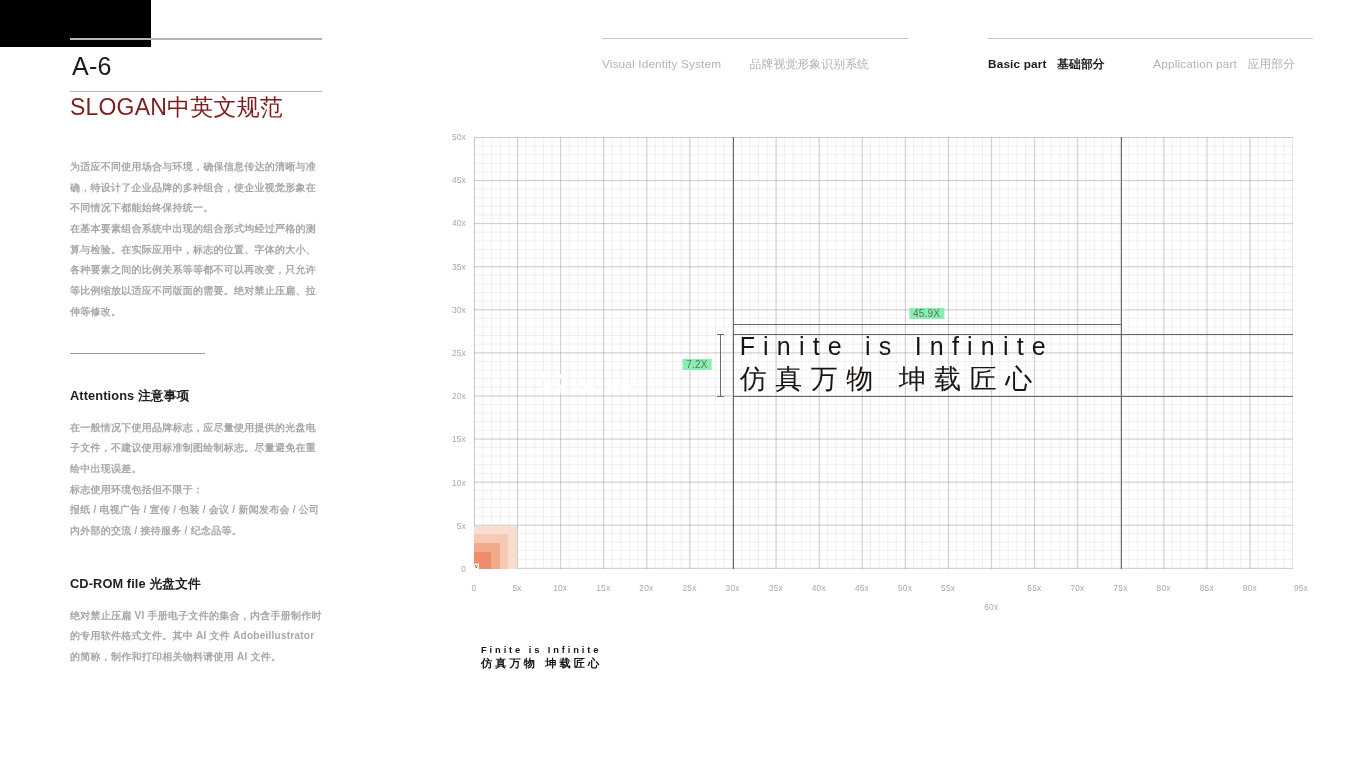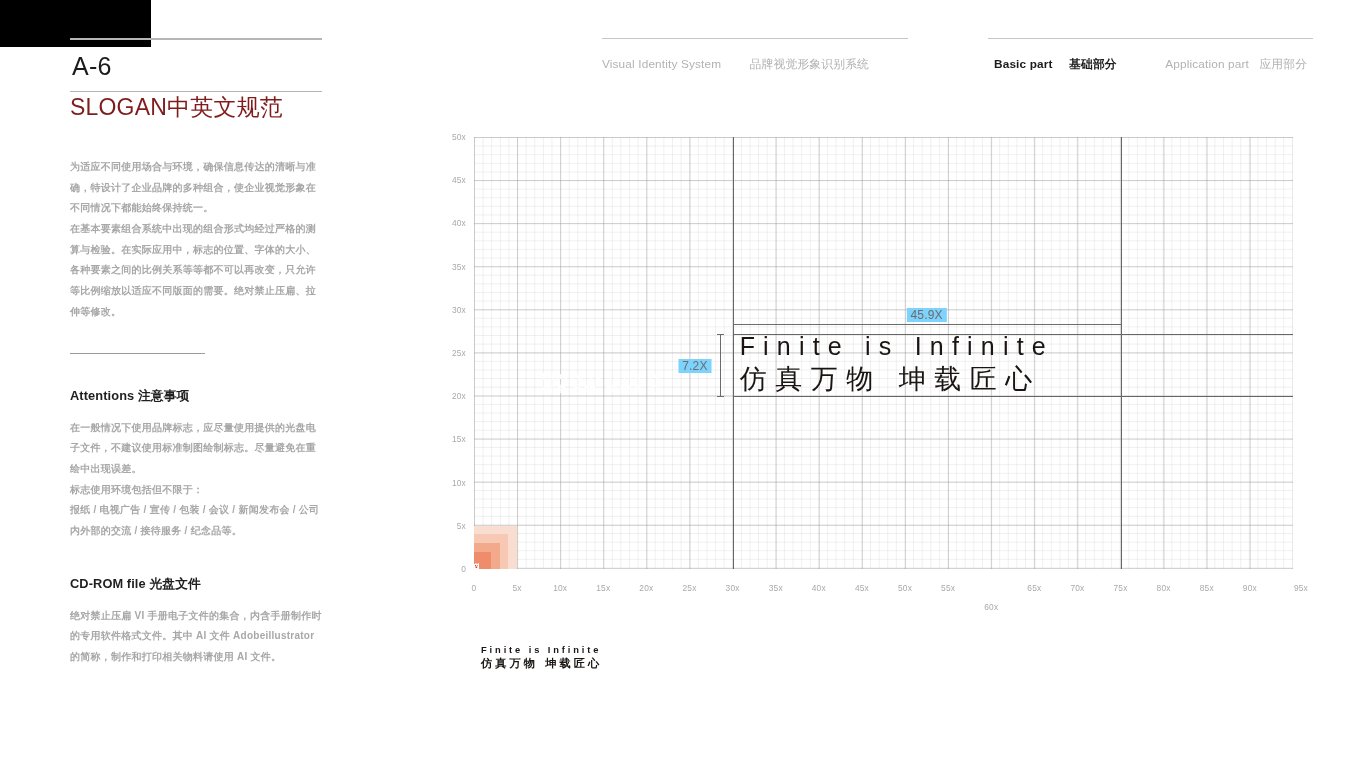--- a/index.html
+++ b/index.html
@@ -39,21 +39,21 @@
     letter-spacing:.25px; font-weight:700;
   }
   .divider{ width:135px; height:1px; background:#9c9c9c; margin:30px 0 0 0; }
 
   
   .hdr-group{ position:absolute; top:38px; }
   .hdr-group .hrule{ height:1px; background:#c6c6c6; }
   .hdr-group .hrow{ margin-top:15px; white-space:nowrap; }
   .hdr-group .hitem{ font-size:11.8px; letter-spacing:.15px; }
   .hdr-muted{ color:#b2b2b2; }
-  .hdr-active{ color:#1c1c1c; font-weight:700;margin-left:6px; }
+  .hdr-active{ color:#1c1c1c; font-weight:700; }
   .gap-l{ margin-left:24px; }
 
   #hdr-vis{ left:602px; width:306px; }
   #hdr-parts{ left:988px; width:325px; }
 
   
   #grid-wrap{
     position:absolute;
     left:474px; top:137px;
     width:819px; height:432px;
@@ -82,22 +82,22 @@
 
   
   .guide-v{ position:absolute; width:1px; background:#666; }
   .guide-h{ position:absolute; height:1px; background:#666; }
 
   
   .dim-line-h{ position:absolute; height:1px; background:#6b6b6b; }
   .dim-line-v{ position:absolute; width:1px; background:#6b6b6b; }
   .dim-cap{ position:absolute; background:#6b6b6b; }
   .dim-text{
-    position:absolute; font-size:12px; color:#6c6c6c;
-    letter-spacing:.2px; white-space:nowrap; background:#7dd3fc;
+    position:absolute; font-size:10px; color:#6c6c6c;
+    letter-spacing:.2px; white-space:nowrap; background:#86efac;
     padding:0 4px;
   }
 
   
   #logo-main{
     position:absolute; white-space:nowrap;
     color:#1a1512;
   }
   #logo-main .lm-en{
     font-size:25px; letter-spacing:8.2px; line-height:1.16;
@@ -171,21 +171,21 @@
     <div class="hrow">
       <span class="hitem hdr-muted">Visual Identity System</span>
       <span class="hitem hdr-muted gap-l">品牌视觉形象识别系统</span>
     </div>
   </div>
 
   <div class="hdr-group" id="hdr-parts">
     <div class="hrule"></div>
     <div class="hrow">
       <span class="hitem hdr-active">Basic part</span>
-      <span class="hitem hdr-active" style="margin-left:12px">基础部分</span>
+      <span class="hitem hdr-active" style="margin-left:6px">基础部分</span>
       <span class="hitem hdr-muted" style="margin-left:44px">Application part</span>
       <span class="hitem hdr-muted" style="margin-left:6px">应用部分</span>
     </div>
   </div>
 
   <div id="grid-wrap">
     <div id="grid-bg"></div>
 
     <div id="guides-layer">
         <div class="guide-v" style="left: 258.632px; top: 0px; height: 432px; background: rgb(102, 102, 102);"></div>

